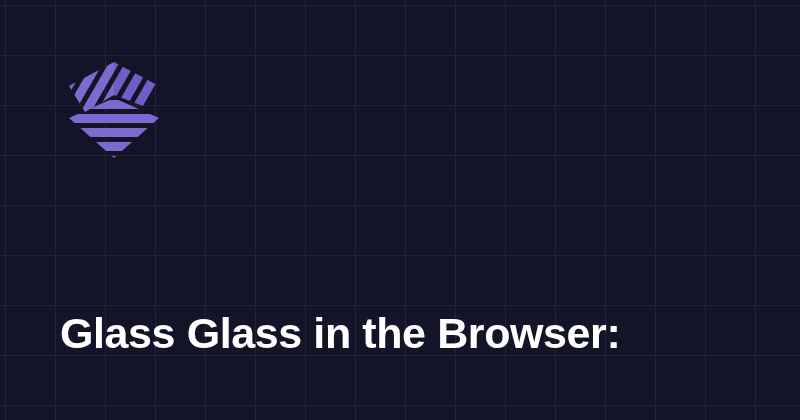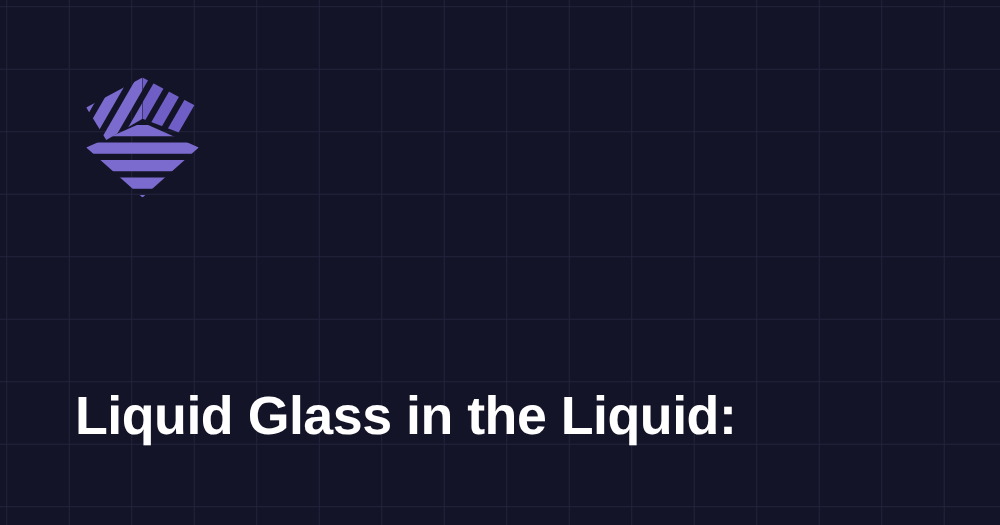--- a/index.html
+++ b/index.html
@@ -111,17 +111,17 @@
         <rect x="-10" y="40" width="130" height="9" fill="#7B6BCF"></rect>
         <rect x="-10" y="54" width="130" height="9" fill="#7B6BCF"></rect>
         <rect x="-10" y="68" width="130" height="9" fill="#7B6BCF"></rect>
         <rect x="-10" y="82" width="130" height="9" fill="#7B6BCF"></rect>
         <rect x="-10" y="96" width="130" height="9" fill="#7B6BCF"></rect>
       </g>
     </svg>
   </div>
 
   <div id="headline">
-    <span class="headline-line">Liquid Glass in the Liquid:</span>
+    <span class="headline-line">Glass Glass in the Browser:</span>
     
   </div>
 
 </div>
 
 </body></html>

